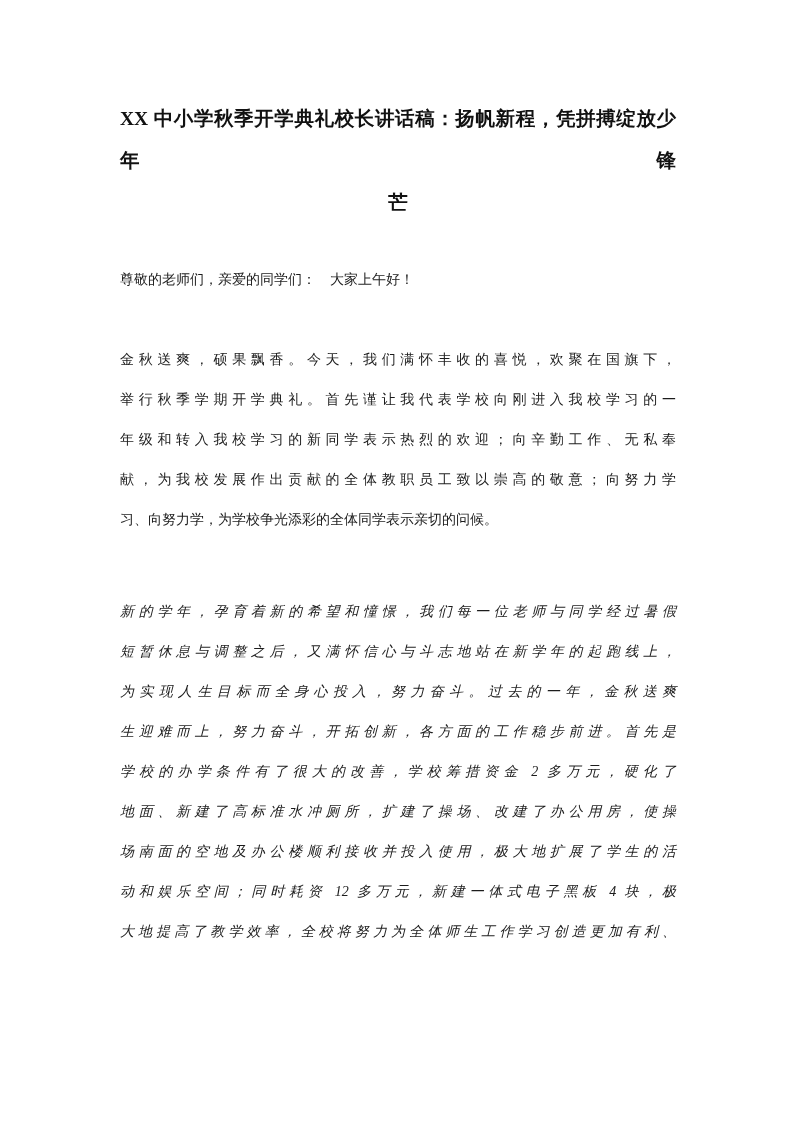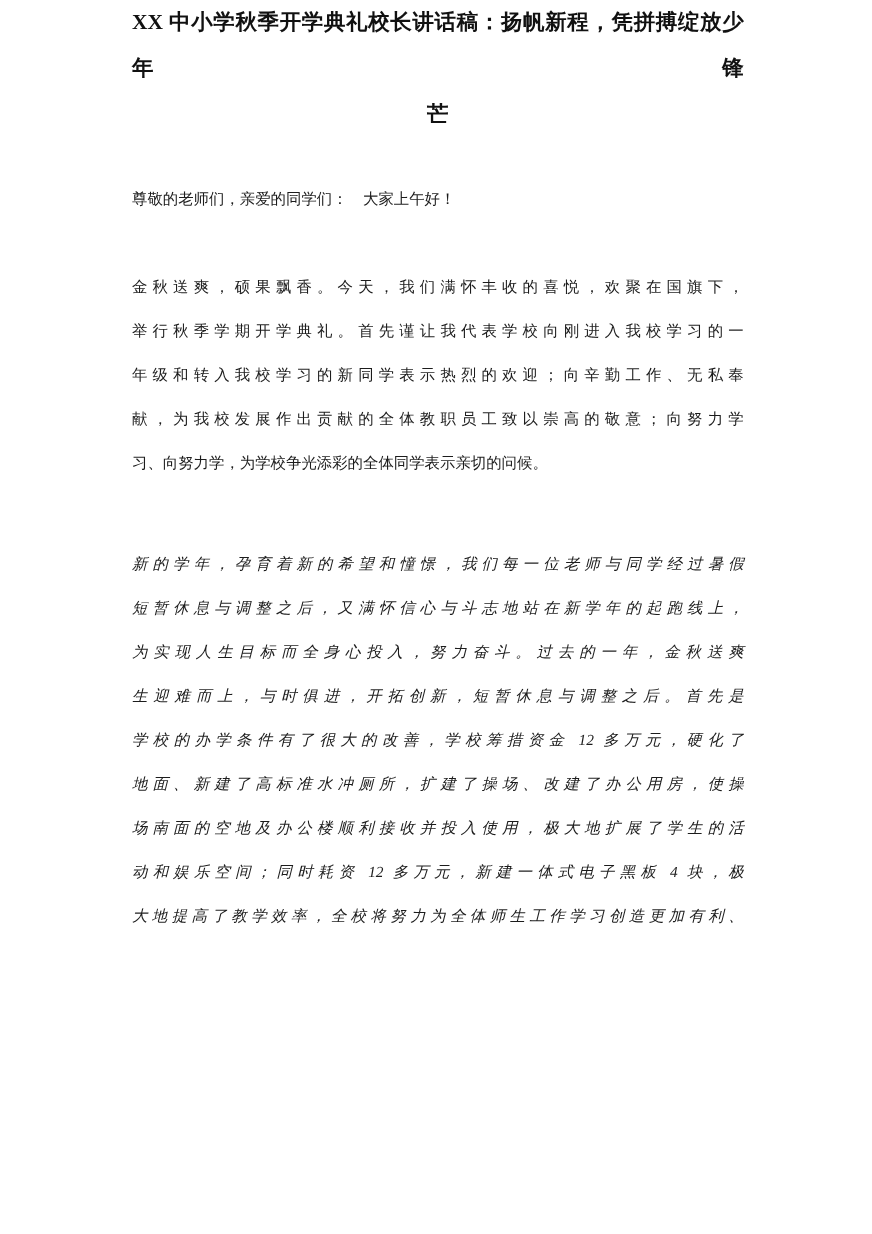--- a/index.html
+++ b/index.html
@@ -14,20 +14,21 @@
     background: #ffffff;
     overflow: hidden;
     font-family: "Liberation Serif", "DejaVu Serif", serif;
     color: #1c1c1c;
   }
   .content {
     position: absolute;
     left: 120px;
     top: 0;
     width: 556px;
+    padding-top: 98px;
   }
   .doc-title {
     font-weight: bold;
     font-size: 19.5px;
     line-height: 42px;
     color: #111111;
   }
   .title-line.fill {
     text-align: justify;
     text-align-last: justify;
@@ -73,22 +74,22 @@
       <div class="line">举行秋季学期开学典礼。首先谨让我代表学校向刚进入我校学习的一</div>
       <div class="line">年级和转入我校学习的新同学表示热烈的欢迎；向辛勤工作、无私奉</div>
       <div class="line">献，为我校发展作出贡献的全体教职员工致以崇高的敬意；向努力学</div>
       <div class="line last">习、向努力学，为学校争光添彩的全体同学表示亲切的问候。</div>
     </div>
 
     <div class="para para-newyear">
       <div class="line">新的学年，孕育着新的希望和憧憬，我们每一位老师与同学经过暑假</div>
       <div class="line">短暂休息与调整之后，又满怀信心与斗志地站在新学年的起跑线上，</div>
       <div class="line">为实现人生目标而全身心投入，努力奋斗。过去的一年，金秋送爽</div>
-      <div class="line">生迎难而上，与时俱进，开拓创新，短暂休息与调整之后。首先是</div>
-      <div class="line">学校的办学条件有了很大的改善，学校筹措资金 12 多万元，硬化了</div>
+      <div class="line">生迎难而上，努力奋斗，开拓创新，各方面的工作稳步前进。首先是</div>
+      <div class="line">学校的办学条件有了很大的改善，学校筹措资金 2 多万元，硬化了</div>
       <div class="line">地面、新建了高标准水冲厕所，扩建了操场、改建了办公用房，使操</div>
       <div class="line">场南面的空地及办公楼顺利接收并投入使用，极大地扩展了学生的活</div>
       <div class="line">动和娱乐空间；同时耗资 12 多万元，新建一体式电子黑板 4 块，极</div>
       <div class="line">大地提高了教学效率，全校将努力为全体师生工作学习创造更加有利、</div>
     </div>
 
   </div>
 </div>
 
 </body></html>

